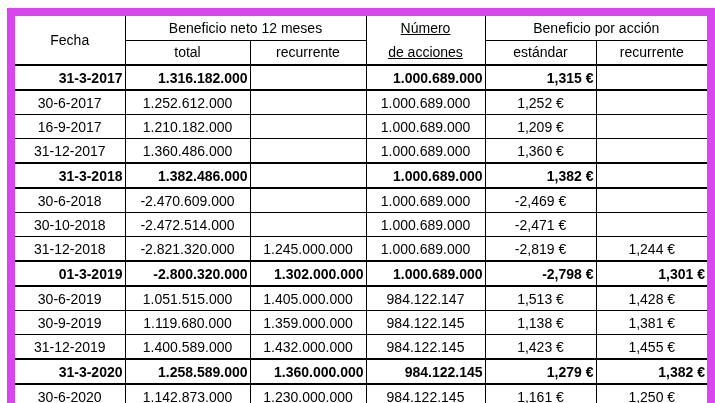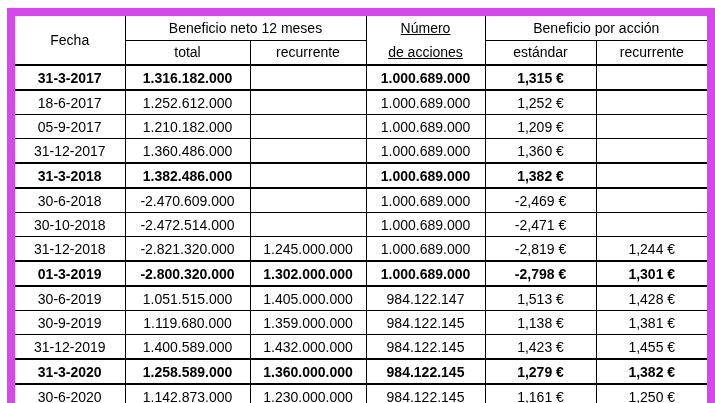--- a/index.html
+++ b/index.html
@@ -41,20 +41,21 @@
   
   .fin-table thead tr.sub-header th,
   .fin-table thead th[rowspan] {
     border-bottom-width: 2px;
   }
   
   .fin-table tbody tr.bold td {
     font-weight: bold;
     border-top: 2px solid #000000;
     border-bottom: 2px solid #000000;
+    text-align: right;
   }
   .two-line div {
     line-height: 24px;
     text-decoration: underline;
   }
 </style>
 </head>
 <body>
 
 <div class="page">
@@ -87,29 +88,29 @@
     <tbody id="table-body">
         <tr class="bold">
     <td>31-3-2017</td>
     <td>1.316.182.000</td>
     <td></td>
     <td>1.000.689.000</td>
     <td>1,315 €</td>
     <td></td>
   </tr>
         <tr>
-    <td>18-6-2017</td>
+    <td>30-6-2017</td>
     <td>1.252.612.000</td>
     <td></td>
     <td>1.000.689.000</td>
     <td>1,252 €</td>
     <td></td>
   </tr>
         <tr>
-    <td>05-9-2017</td>
+    <td>16-9-2017</td>
     <td>1.210.182.000</td>
     <td></td>
     <td>1.000.689.000</td>
     <td>1,209 €</td>
     <td></td>
   </tr>
         <tr>
     <td>31-12-2017</td>
     <td>1.360.486.000</td>
     <td></td>

